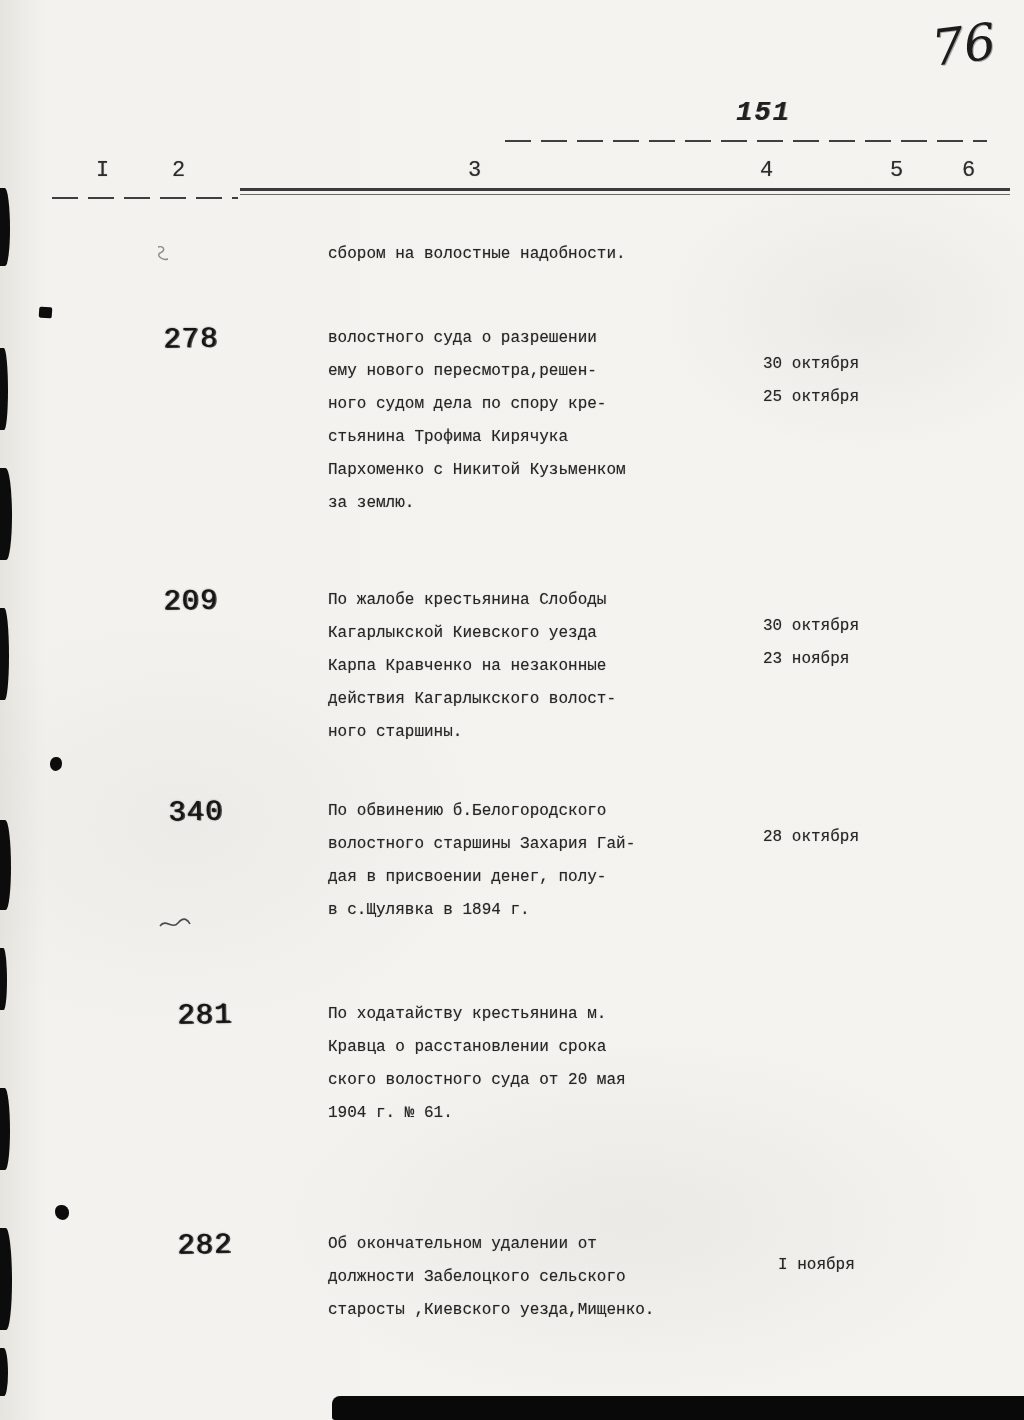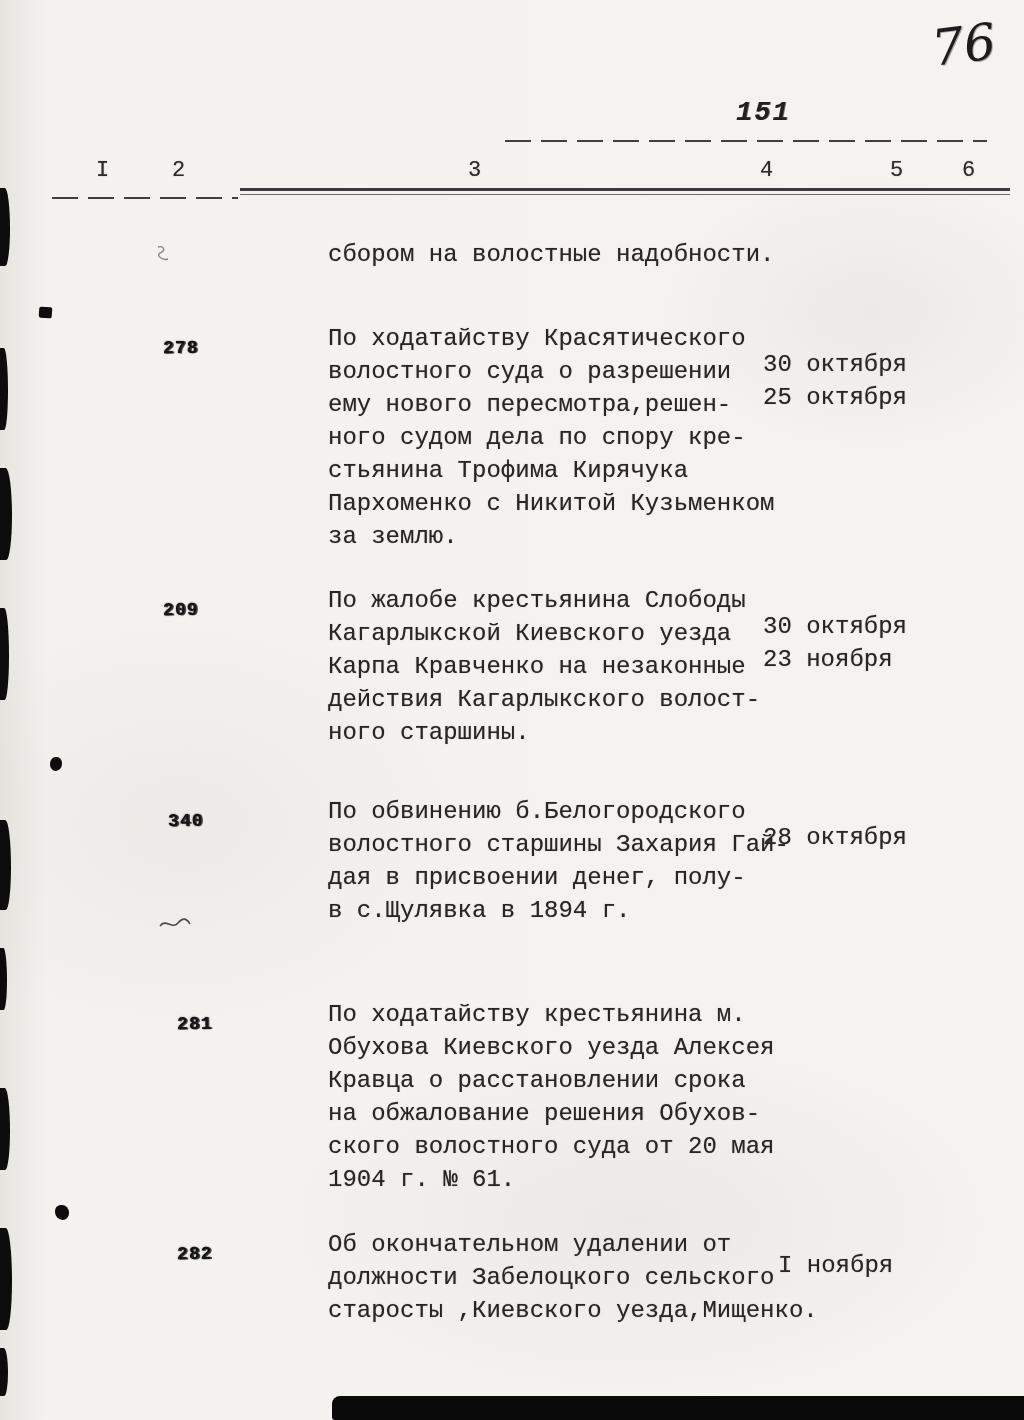--- a/index.html
+++ b/index.html
@@ -11,21 +11,21 @@
     overflow: hidden;
     font-family: "Liberation Mono", "DejaVu Sans Mono", monospace;
     color: #262626;
   }
   .texture { position: absolute; inset: 0; pointer-events: none;
     background:
       radial-gradient(ellipse 300px 200px at 85% 22%, rgba(120,120,112,0.07), transparent 70%),
       radial-gradient(ellipse 420px 300px at 18% 58%, rgba(120,120,112,0.06), transparent 70%),
       radial-gradient(ellipse 520px 260px at 62% 86%, rgba(110,110,104,0.07), transparent 70%);
   }
-  .tw { font-size: 24px; line-height: 33px; text-shadow: 0 0 1px rgba(45,45,45,0.45); }
+  .tw { font-size: 16px; line-height: 33px; text-shadow: 0 0 1px rgba(45,45,45,0.45); }
   .t-line { white-space: nowrap; }
 
   .folio {
     position: absolute; top: 16px; right: 28px;
     font-family: "DejaVu Serif", serif; font-style: italic;
     font-size: 50px; color: #1b1b1b; transform: rotate(-7deg);
     text-shadow: 1px 1px 0 rgba(20,20,20,0.35);
   }
   .page-num {
     position: absolute; left: 736px; top: 98px;
@@ -40,22 +40,22 @@
   .col-num {
     position: absolute; top: 158px;
     font-size: 22px; line-height: 26px; color: #2c2c2c;
     text-shadow: 0 0 1px rgba(45,45,45,0.5);
   }
 
   .continuation { position: absolute; left: 328px; top: 238px; }
 
   .entry { position: absolute; left: 0; width: 1024px; }
   .entry-number {
-    position: absolute; left: 163px; top: 16px;
-    font-size: 18px; font-weight: bold; letter-spacing: 1px; color: #141414;
+    position: absolute; left: 163px; top: 1px;
+    font-size: 29px; font-weight: normal; letter-spacing: 1px; color: #141414;
     text-shadow: 1.5px 0.5px 0 rgba(15,15,15,0.75), 0 0 2px rgba(0,0,0,0.45);
     transform: rotate(-1deg);
   }
   .entry-number.off1 { left: 168px; }
   .entry-number.off2 { left: 177px; }
   .entry-text  { position: absolute; left: 328px; top: 0; width: 430px; }
   .entry-dates { position: absolute; left: 763px; top: 0; width: 180px; margin-top: 26px; }
   .entry-dates.shift { left: 778px; top: -5px; }
 
   .edge-mark {
@@ -116,21 +116,20 @@
 
   <div class="rule" style="left:240px; top:188px; width:770px; height:3px;"></div>
   <div class="rule" style="left:240px; top:194px; width:770px; height:1px; background:#6b6b6b;"></div>
   <div class="rule-dashed" style="left:52px; top:197px; width:186px;"></div>
 
   <div class="continuation tw t-line">сбором на волостные надобности.</div>
 
   <div class="entry" style="top:322px;">
     <div class="entry-number">278</div>
     <div class="entry-text tw">
-      <div class="t-line">По ходатайству Красятического</div>
       <div class="t-line">волостного суда о разрешении</div>
       <div class="t-line">ему нового пересмотра,решен-</div>
       <div class="t-line">ного судом дела по спору кре-</div>
       <div class="t-line">стьянина Трофима Кирячука</div>
       <div class="t-line">Пархоменко с Никитой Кузьменком</div>
       <div class="t-line">за землю.</div>
     </div>
     <div class="entry-dates tw">
       <div class="t-line">30 октября</div>
       <div class="t-line">25 октября</div>
@@ -162,23 +161,21 @@
     </div>
     <div class="entry-dates tw">
       <div class="t-line">28 октября</div>
     </div>
   </div>
 
   <div class="entry" style="top:998px;">
     <div class="entry-number off2">281</div>
     <div class="entry-text tw">
       <div class="t-line">По ходатайству крестьянина м.</div>
-      <div class="t-line">Обухова Киевского уезда Алексея</div>
       <div class="t-line">Кравца о расстановлении срока</div>
-      <div class="t-line">на обжалование решения Обухов-</div>
       <div class="t-line">ского волостного суда от 20 мая</div>
       <div class="t-line">1904 г. № 61.</div>
     </div>
   </div>
 
   <div class="entry" style="top:1228px;">
     <div class="entry-number off2">282</div>
     <div class="entry-text tw">
       <div class="t-line">Об окончательном удалении от</div>
       <div class="t-line">должности Забелоцкого сельского</div>

